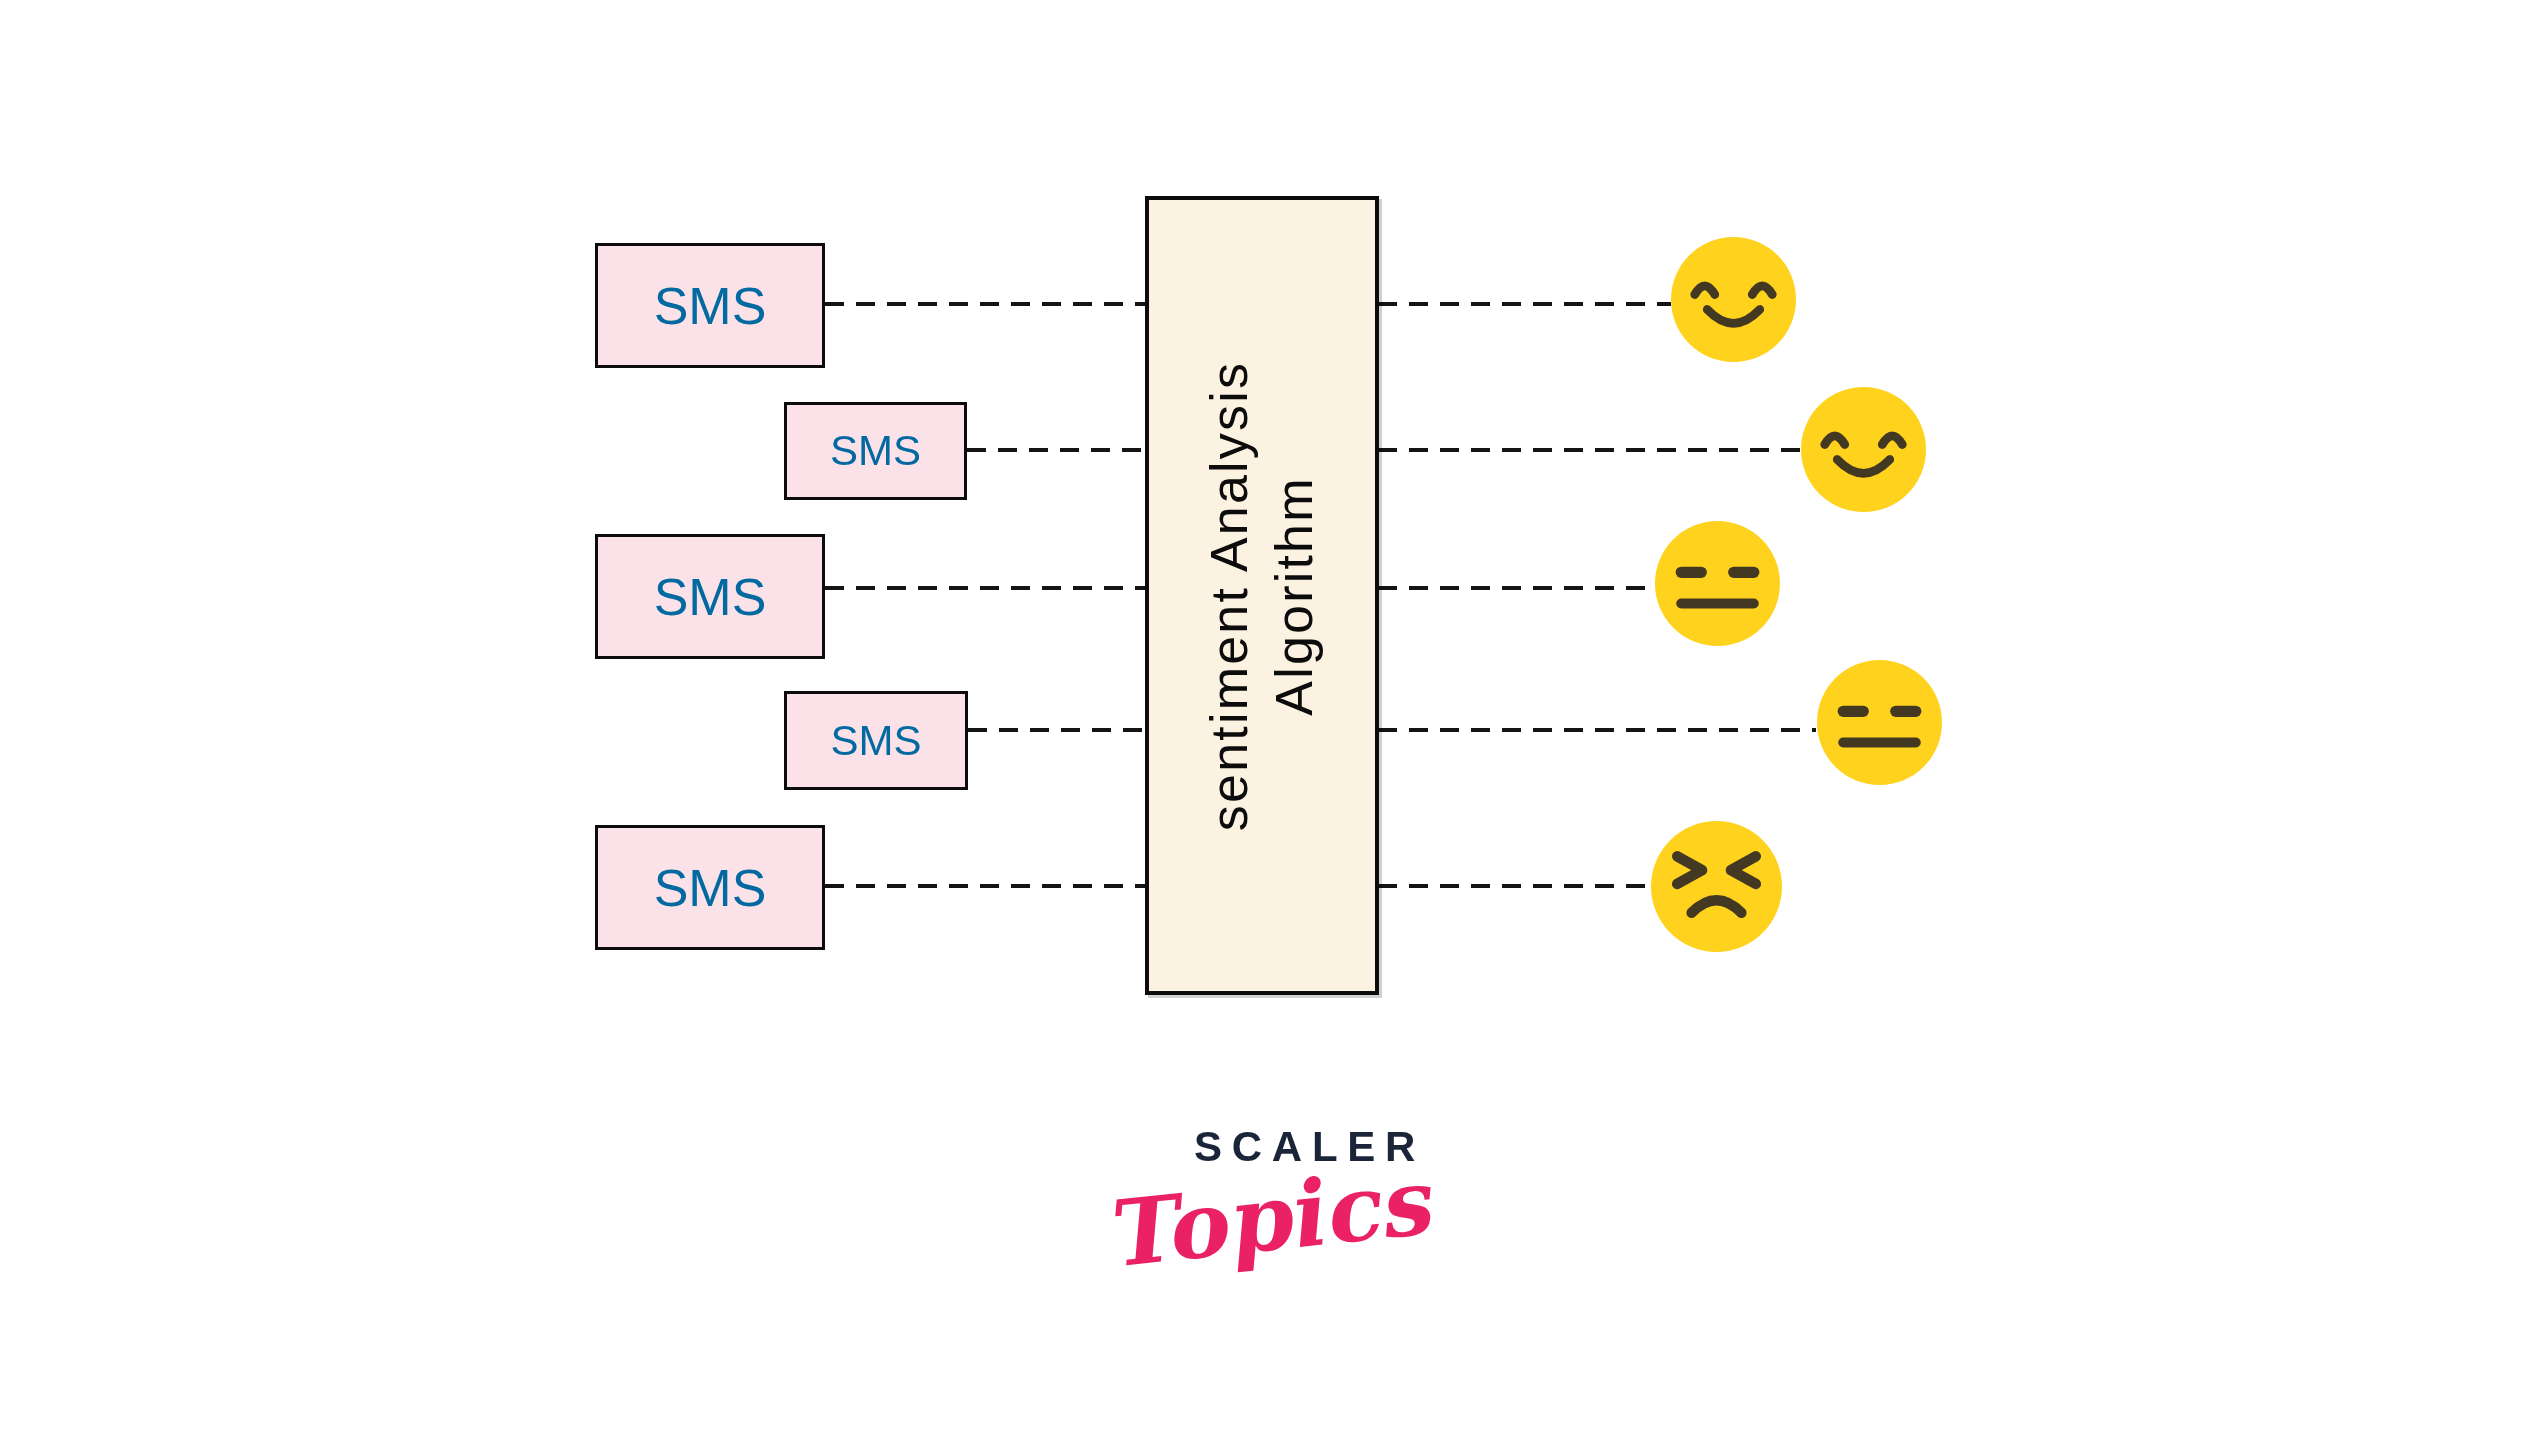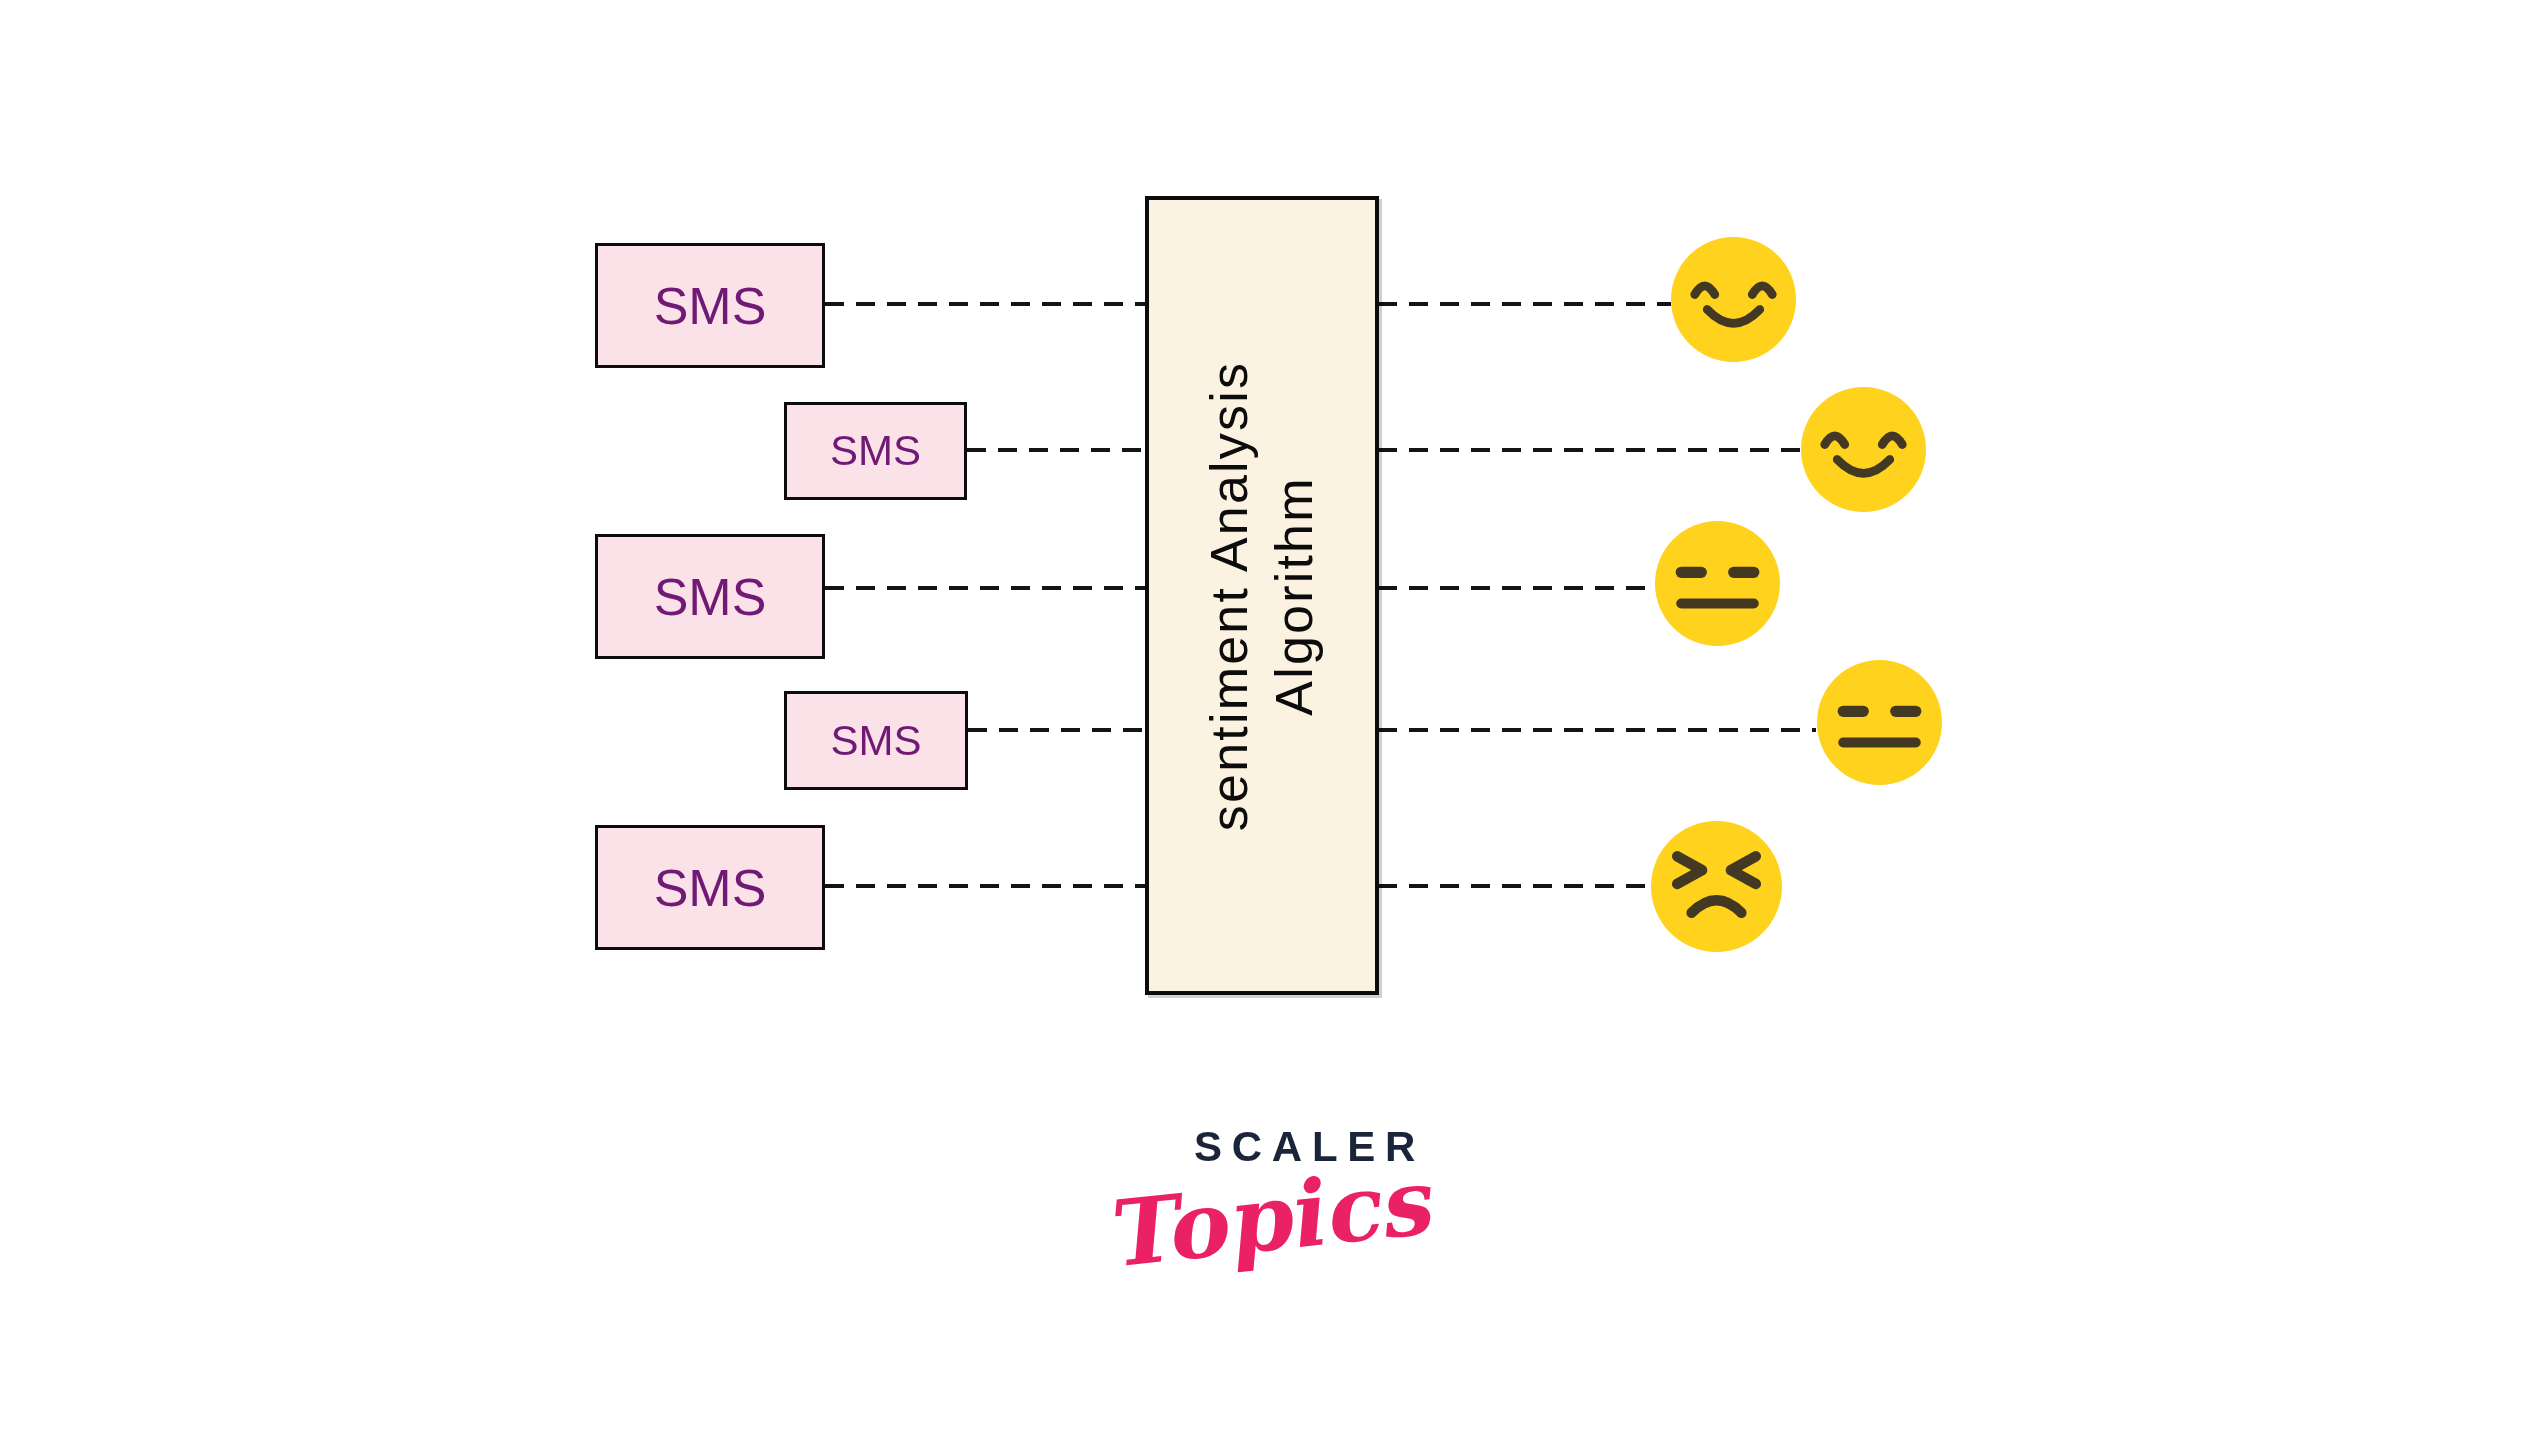--- a/index.html
+++ b/index.html
@@ -17,21 +17,21 @@
   }
   
   .sms-box {
     position: absolute;
     box-sizing: border-box;
     background: var(--box-pink, #FBE2E8);
     border: 3.7px solid #0c0c0c;
     display: flex;
     align-items: center;
     justify-content: center;
-    color: #701a75;
+    color: #0369a1;
   }
   .sms-box.large { font-size: 52px; }
   .sms-box.small { font-size: 42px; }
   
   .processor-box {
     position: absolute;
     box-sizing: border-box;
     left: 1145px; top: 196px;
     width: 234px; height: 799px;
     background: var(--box-cream, #FCF2E2);

